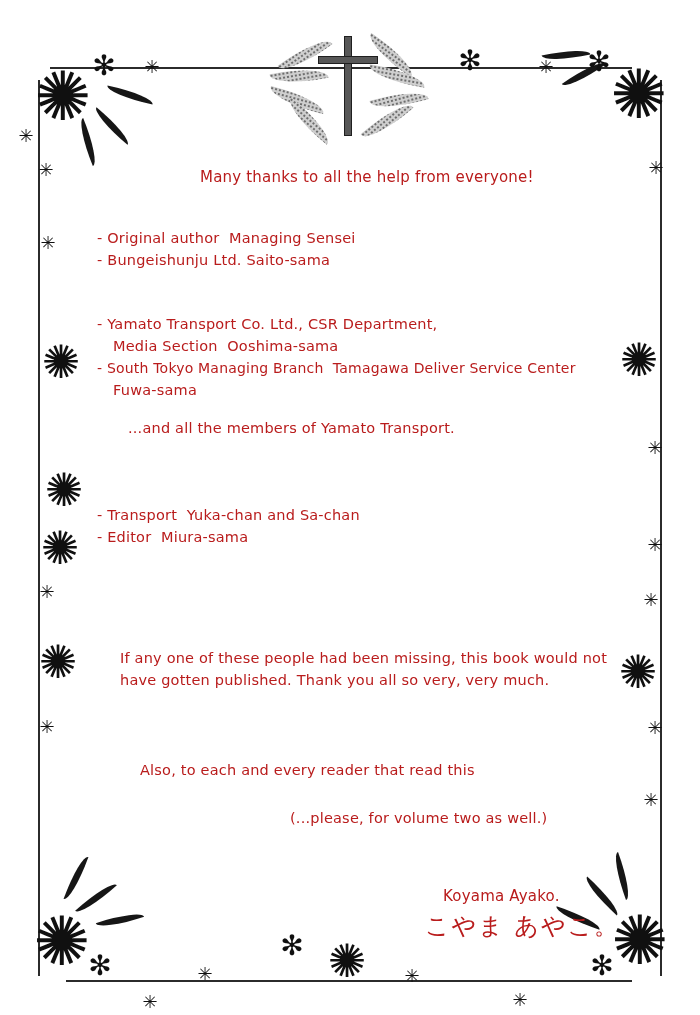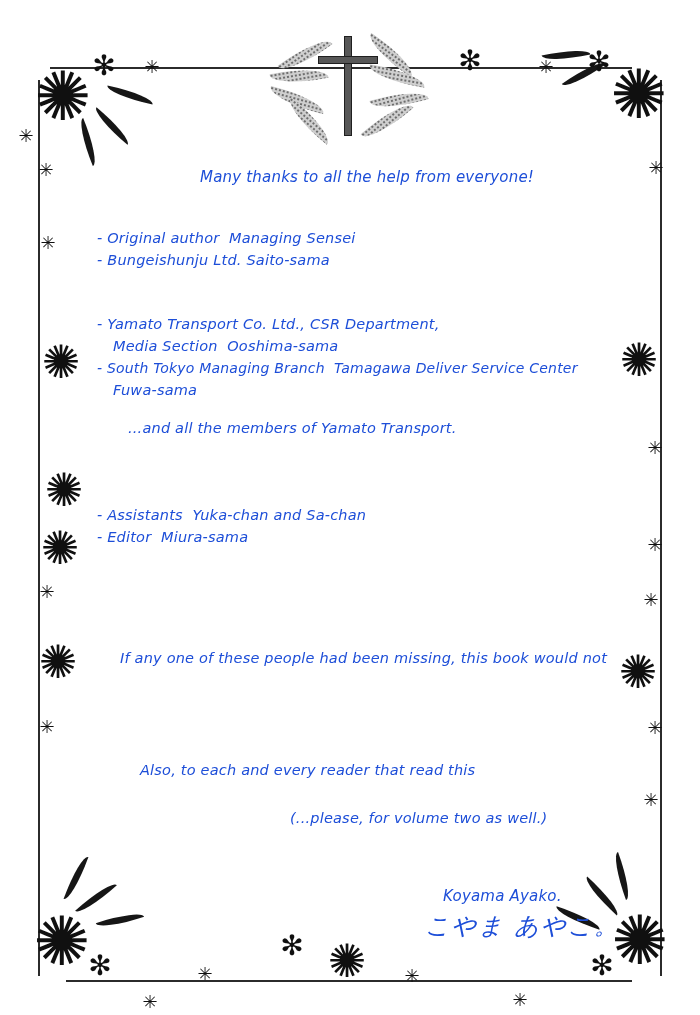--- a/index.html
+++ b/index.html
@@ -40,23 +40,22 @@
   }
   
   .cross-v { position:absolute; left:344px; top:36px;  width:8px;  height:100px; background:#575757; border:1px solid #1f1f1f; z-index:3; }
   .cross-h { position:absolute; left:318px; top:56px;  width:60px; height:8px;  background:#575757; border:1px solid #1f1f1f; z-index:3; }
   
   .txt {
     position:absolute;
     font-size:14.5px;
     letter-spacing:0.2px;
     white-space:pre;
-    color:#1d4ed8;
+    color:#b91c1c;
     z-index:4;
-    font-style:italic;
   }
   .heading { font-size:15px; }
   .small   { font-size:14px;text-align:center; }
   .sig-en  { font-size:15px; }
   .sig-jp  { font-size:24px; letter-spacing:2px; }
 </style>
 </head>
 <body>
 
 <div class="page">
@@ -135,24 +134,25 @@
   <div class="txt" style="left:97px;top:230px;">- Original author  Managing Sensei</div>
   <div class="txt" style="left:97px;top:252px;">- Bungeishunju Ltd. Saito-sama</div>
 
   <div class="txt" style="left:97px;top:316px;">- Yamato Transport Co. Ltd., CSR Department,</div>
   <div class="txt" style="left:113px;top:338px;">Media Section  Ooshima-sama</div>
   <div class="txt small" style="left:97px;top:360px;">- South Tokyo Managing Branch  Tamagawa Deliver Service Center</div>
   <div class="txt" style="left:113px;top:382px;">Fuwa-sama</div>
 
   <div class="txt" style="left:128px;top:420px;">...and all the members of Yamato Transport.</div>
 
-  <div class="txt" style="left:97px;top:507px;">- Assistants  Yuka-chan and Sa-chan</div>
+  <div class="txt" style="left:97px;top:507px;">- Transport  Yuka-chan and Sa-chan</div>
   <div class="txt" style="left:97px;top:529px;">- Editor  Miura-sama</div>
 
   <div class="txt" style="left:120px;top:650px;">If any one of these people had been missing, this book would not</div>
+  <div class="txt" style="left:120px;top:672px;">have gotten published. Thank you all so very, very much.</div>
 
   <div class="txt" style="left:140px;top:762px;">Also, to each and every reader that read this</div>
   <div class="txt" style="left:290px;top:810px;text-align:center;">(...please, for volume two as well.)</div>
 
   <div class="txt sig-en" style="left:443px;top:887px;">Koyama Ayako.</div>
   <div class="txt sig-jp" style="left:425px;top:910px;">こやま あやこ。</div>
 
 </div>
 
 </body></html>

